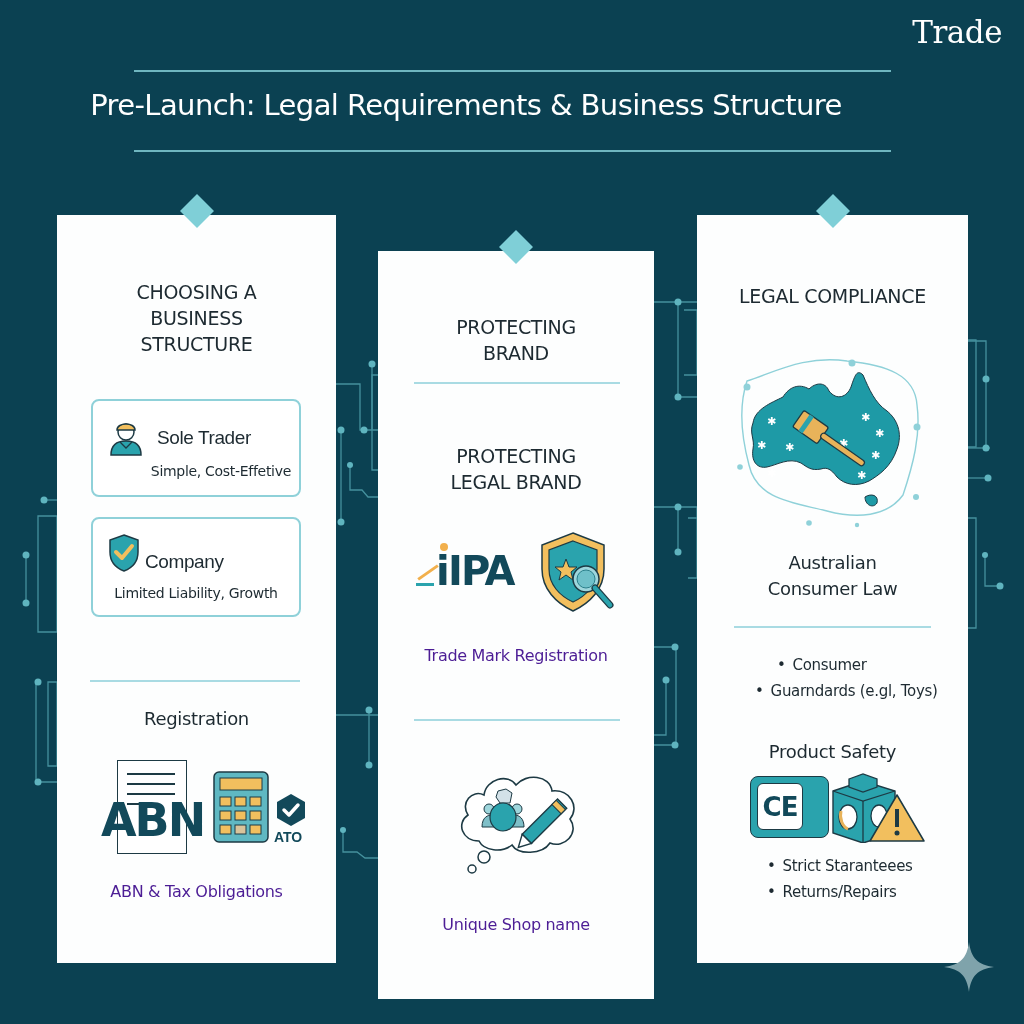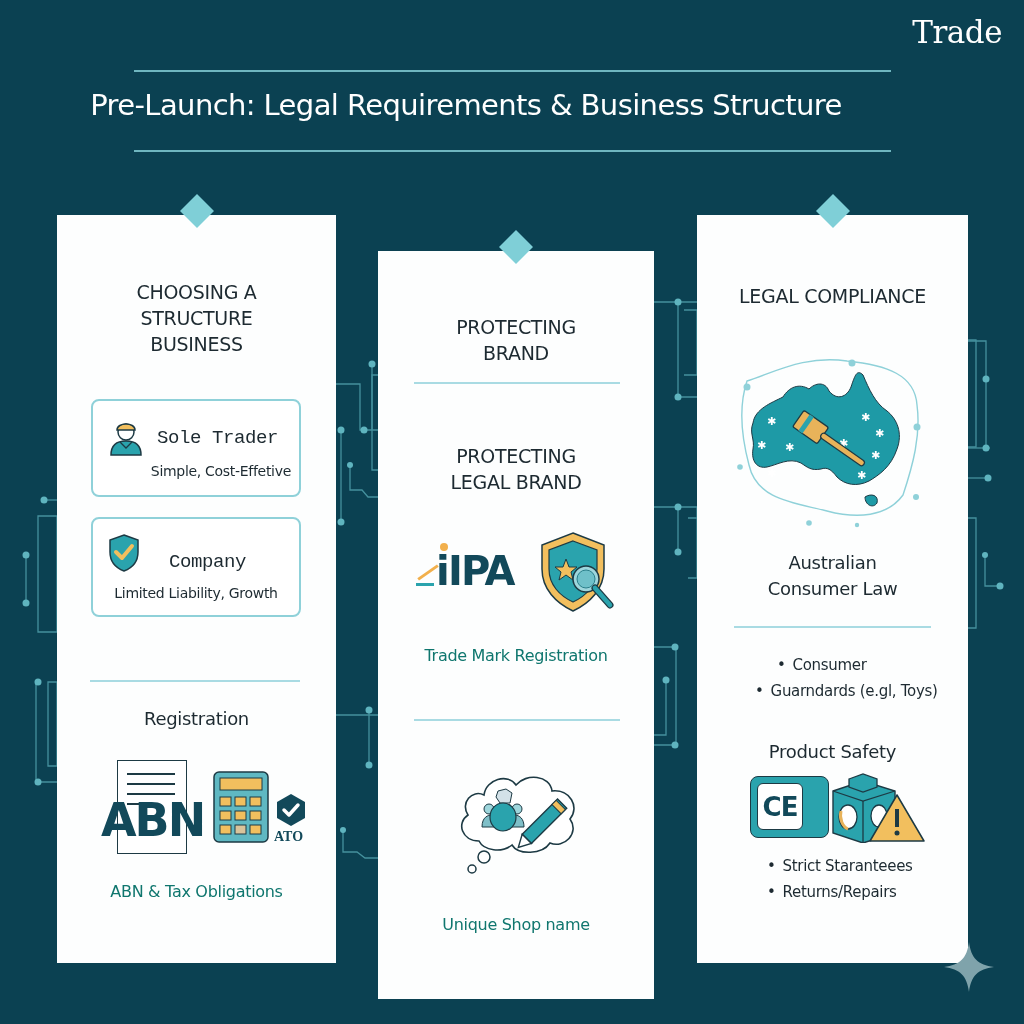--- a/index.html
+++ b/index.html
@@ -42,28 +42,28 @@
     font-family: "DejaVu Sans", sans-serif; font-size: 19px; line-height: 26px;
     color: #1d2a31; letter-spacing: -0.3px;
   }
   .divider { position: absolute; height: 2px; background: #a9dbe3; }
   .subhead {
     position: absolute; left: 0; width: 100%; text-align: center;
     font-family: "DejaVu Sans", sans-serif; font-size: 18px; color: #1d2a31; letter-spacing: -0.3px;
   }
   .caption {
     position: absolute; left: 0; width: 100%; text-align: center;
-    font-family: "DejaVu Sans", sans-serif; font-size: 16px; color: #0f766e; letter-spacing: -0.3px;
+    font-family: "DejaVu Sans", sans-serif; font-size: 16px; color: #4c1d95; letter-spacing: -0.3px;
   }
   .option-box {
     position: absolute; left: 34px; width: 210px; border: 2px solid #8fd1d9; border-radius: 8px; background: #fff;
   }
   .option-box .icon { position: absolute; left: 14px; }
   .option-box .label {
-    position: absolute; font-family: Liberation Mono, monospace; font-size: 19px; color: #1d2a31; letter-spacing: -0.4px;
+    position: absolute; font-family: Liberation Sans, sans-serif; font-size: 19px; color: #1d2a31; letter-spacing: -0.4px;
   }
   .option-box .desc {
     position: absolute; width: 100%; left: 0; font-family: "DejaVu Sans", sans-serif; font-size: 14px; color: #1d2a31; letter-spacing: -0.3px;
   }
   .bullets { position: absolute; list-style: none; font-family: "DejaVu Sans", sans-serif; font-size: 15px; color: #1d2a31; letter-spacing: -0.3px; }
   .bullets li { line-height: 26px; }
   .bullets li::before { content: "•"; margin-right: 7px; }
   .abs { position: absolute; }
   .sparkle { position: absolute; left: 944px; top: 942px; }
 </style>
@@ -136,41 +136,41 @@
 <div class="brand">Trade</div>
 
 <div class="rule top"></div>
 <h1 class="title">Pre-Launch: Legal Requirements &amp; Business Structure</h1>
 <div class="rule bottom"></div>
 
 <section class="card c1">
   <div class="diamond"></div>
   <div class="heading" style="top:64px;">
     <div>CHOOSING A</div>
+    <div>BUSINESS</div>
     <div>STRUCTURE</div>
-    <div>BUSINESS</div>
   </div>
 
   <div class="option-box" style="top:184px; height:98px;">
     <svg class="icon" style="top:16px;" width="38" height="40" viewBox="0 0 38 40">
       <path d="M4 38 C4 28 10 24 19 24 C28 24 34 28 34 38 Z" fill="#2aa3ad" stroke="#1d3a44" stroke-width="1.5"></path>
       <circle cx="19" cy="15" r="8" fill="#fff" stroke="#1d3a44" stroke-width="1.5"></circle>
       <path d="M10 13 C10 5 28 5 28 13 Z" fill="#f2bf5e" stroke="#1d3a44" stroke-width="1.5"></path>
       <path d="M13 25 L19 31 L25 25" fill="none" stroke="#1d3a44" stroke-width="1.3"></path>
     </svg>
     <div class="label" style="left:64px; top:26px;">Sole Trader</div>
     <div class="desc" style="top:62px; text-align:right; padding-right:8px;">Simple, Cost-Effetive</div>
   </div>
 
   <div class="option-box" style="top:302px; height:100px;">
     <svg class="icon" style="top:14px;" width="34" height="40" viewBox="0 0 34 40">
       <path d="M17 2 L31 7 V19 C31 29 25 35 17 38 C9 35 3 29 3 19 V7 Z" fill="#2aa3ad" stroke="#1d3a44" stroke-width="1.5"></path>
       <path d="M9 19 L15 25 L25 13" fill="none" stroke="#f2bf5e" stroke-width="4" stroke-linecap="round" stroke-linejoin="round"></path>
     </svg>
-    <div class="label" style="left:76px; top:32px;">Company</div>
+    <div class="label" style="left:52px; top:32px;">Company</div>
     <div class="desc" style="top:66px; text-align:center;">Limited Liability, Growth</div>
   </div>
 
   <div class="divider" style="top:465px; left:33px; width:210px;"></div>
   <div class="subhead" style="top:493px;">Registration</div>
 
   <div class="abs" style="left:60px; top:545px; width:70px; height:94px; border:1.5px solid #1d3a44; background:#fff;">
     <div class="abs" style="left:9px; top:12px; width:48px; height:2px; background:#1d3a44;"></div>
     <div class="abs" style="left:9px; top:22px; width:48px; height:2px; background:#1d3a44;"></div>
     <div class="abs" style="left:9px; top:32px; width:48px; height:2px; background:#1d3a44;"></div>
@@ -190,21 +190,21 @@
         <rect x="37" y="40" width="11" height="9"></rect>
       <rect x="7" y="54" width="11" height="9"></rect>
         <rect x="22" y="54" width="11" height="9" fill="#d9c49b"></rect>
         <rect x="37" y="54" width="11" height="9"></rect>
     </g>
   </svg>
   <svg class="abs" style="left:218px; top:578px;" width="32" height="34" viewBox="0 0 32 34">
     <path d="M16 1 L30 9 V25 L16 33 L2 25 V9 Z" fill="#12495a"></path>
     <path d="M9 17 L14 22 L23 12" fill="none" stroke="#fff" stroke-width="3.5" stroke-linecap="round" stroke-linejoin="round"></path>
   </svg>
-  <div class="abs" style="left:217px; top:614px; font-family:Liberation Serif, serif; font-weight:bold; font-size:14px; color:#12495a;">ATO</div>
+  <div class="abs" style="left:217px; top:614px; font-family:Liberation Sans, sans-serif; font-weight:bold; font-size:14px; color:#12495a;">ATO</div>
 
   <div class="caption" style="top:667px;">ABN &amp; Tax Obligations</div>
 </section>
 
 <section class="card c2">
   <div class="diamond"></div>
   <div class="heading" style="top:63px;">
     <div>PROTECTING</div>
     <div>BRAND</div>
   </div>

